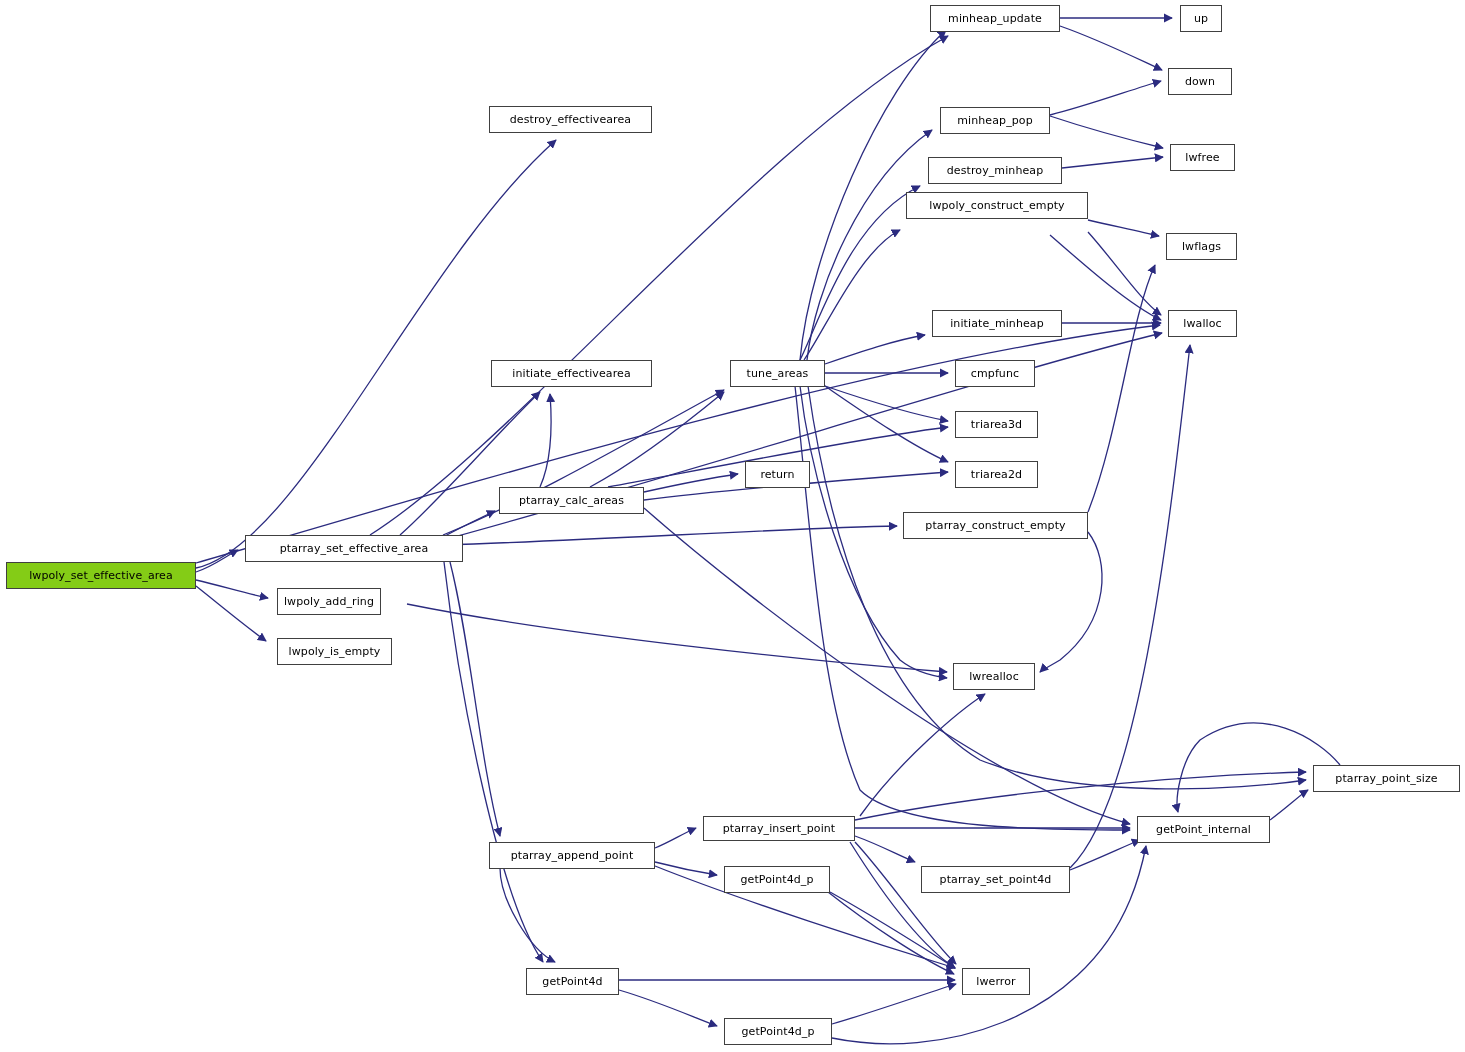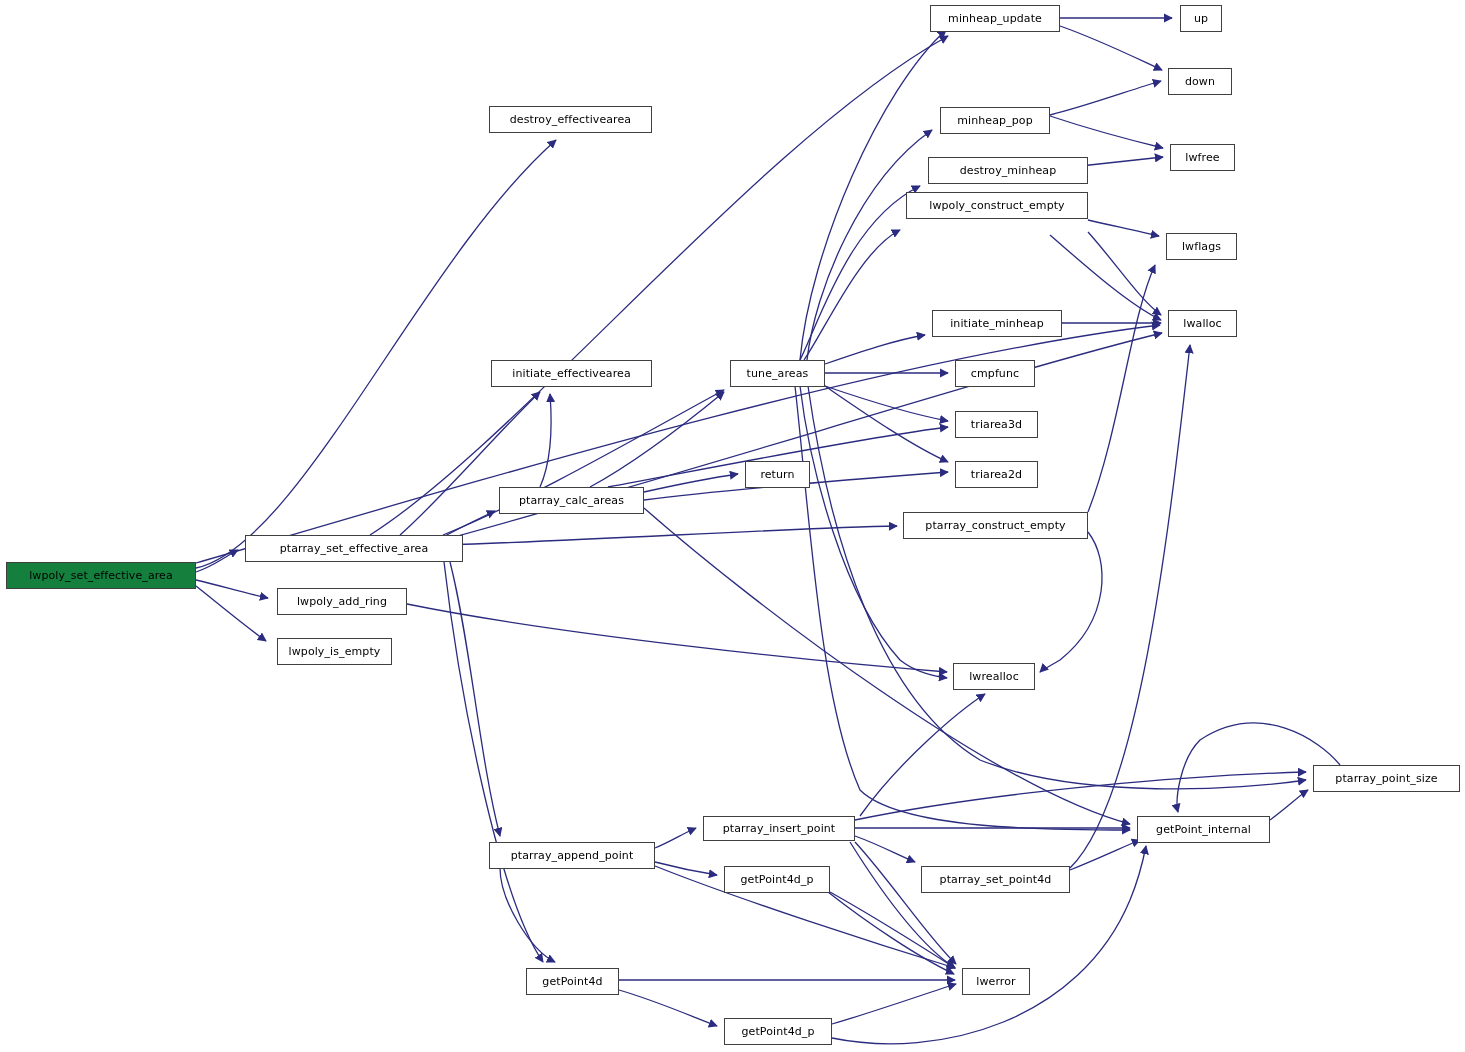--- a/index.html
+++ b/index.html
@@ -18,21 +18,21 @@
     background:#ffffff;
     color:#000000;
     font-size:11px;
     line-height:1;
     display:flex;
     align-items:center;
     justify-content:center;
     white-space:nowrap;
     letter-spacing:0.1px;
   }
-  .node.root{background:#15803d;border:1px solid #404040;}
+  .node.root{background:#84cc16;border:1px solid #404040;}
 </style>
 </head>
 <body>
 
 <div id="canvas">
   <svg class="edges" viewBox="0 0 1465 1052" xmlns="http://www.w3.org/2000/svg">
     <defs>
       <marker id="arrow" viewBox="0 0 10 10" refX="9" refY="5" markerWidth="7" markerHeight="7" orient="auto-start-reverse">
         <path d="M 0 0 L 10 5 L 0 10 z" fill="#2b2b7f"></path>
       </marker>
@@ -98,35 +98,35 @@
         <path d="M832,1038 C940,1060 1080,1020 1130,900 C1140,876 1144,856 1146,846" fill="none" stroke="#2b2b7f" stroke-width="1.3" marker-end="url(#arrow)"></path>
         <path d="M1070,870 C1100,858 1125,846 1140,840" fill="none" stroke="#2b2b7f" stroke-width="1.3" marker-end="url(#arrow)"></path>
         <path d="M1070,868 C1140,800 1170,520 1190,345" fill="none" stroke="#2b2b7f" stroke-width="1.3" marker-end="url(#arrow)"></path>
         <path d="M1270,820 C1290,805 1300,795 1308,790" fill="none" stroke="#2b2b7f" stroke-width="1.3" marker-end="url(#arrow)"></path>
         <path d="M1340,765 C1320,740 1260,700 1200,740 C1180,760 1175,800 1178,812" fill="none" stroke="#2b2b7f" stroke-width="1.3" marker-end="url(#arrow)"></path>
       </g>
   </svg>
   <div id="node-layer">
       <div class="node root" style="left: 6px; top: 562px; width: 190px; height: 27px;">lwpoly_set_effective_area</div>
       <div class="node" style="left: 245px; top: 535px; width: 218px; height: 27px;">ptarray_set_effective_area</div>
-      <div class="node" style="left: 277px; top: 588px; width: 130px; height: 27px;">lwpoly_add_ring</div>
+      <div class="node" style="left: 277px; top: 588px; width: 104px; height: 27px;">lwpoly_add_ring</div>
       <div class="node" style="left: 277px; top: 638px; width: 115px; height: 27px;">lwpoly_is_empty</div>
       <div class="node" style="left: 489px; top: 106px; width: 163px; height: 27px;">destroy_effectivearea</div>
       <div class="node" style="left: 491px; top: 360px; width: 161px; height: 27px;">initiate_effectivearea</div>
       <div class="node" style="left: 499px; top: 487px; width: 145px; height: 27px;">ptarray_calc_areas</div>
       <div class="node" style="left: 489px; top: 842px; width: 166px; height: 27px;">ptarray_append_point</div>
       <div class="node" style="left: 526px; top: 968px; width: 93px; height: 27px;">getPoint4d</div>
       <div class="node" style="left: 730px; top: 360px; width: 95px; height: 27px;">tune_areas</div>
       <div class="node" style="left: 745px; top: 461px; width: 65px; height: 27px;">return</div>
       <div class="node" style="left: 703px; top: 816px; width: 152px; height: 25px;">ptarray_insert_point</div>
       <div class="node" style="left: 724px; top: 866px; width: 106px; height: 27px;">getPoint4d_p</div>
       <div class="node" style="left: 724px; top: 1018px; width: 108px; height: 27px;">getPoint4d_p</div>
       <div class="node" style="left: 930px; top: 5px; width: 130px; height: 27px;">minheap_update</div>
       <div class="node" style="left: 940px; top: 107px; width: 110px; height: 27px;">minheap_pop</div>
-      <div class="node" style="left: 928px; top: 157px; width: 160px; height: 27px;">destroy_minheap</div>
+      <div class="node" style="left: 928px; top: 157px; width: 134px; height: 27px;">destroy_minheap</div>
       <div class="node" style="left: 906px; top: 192px; width: 182px; height: 27px;">lwpoly_construct_empty</div>
       <div class="node" style="left: 932px; top: 310px; width: 130px; height: 27px;">initiate_minheap</div>
       <div class="node" style="left: 955px; top: 360px; width: 80px; height: 27px;">cmpfunc</div>
       <div class="node" style="left: 955px; top: 411px; width: 83px; height: 27px;">triarea3d</div>
       <div class="node" style="left: 955px; top: 461px; width: 83px; height: 27px;">triarea2d</div>
       <div class="node" style="left: 903px; top: 512px; width: 185px; height: 27px;">ptarray_construct_empty</div>
       <div class="node" style="left: 953px; top: 663px; width: 82px; height: 27px;">lwrealloc</div>
       <div class="node" style="left: 921px; top: 866px; width: 149px; height: 27px;">ptarray_set_point4d</div>
       <div class="node" style="left: 962px; top: 968px; width: 68px; height: 27px;">lwerror</div>
       <div class="node" style="left: 1180px; top: 5px; width: 42px; height: 27px;">up</div>

